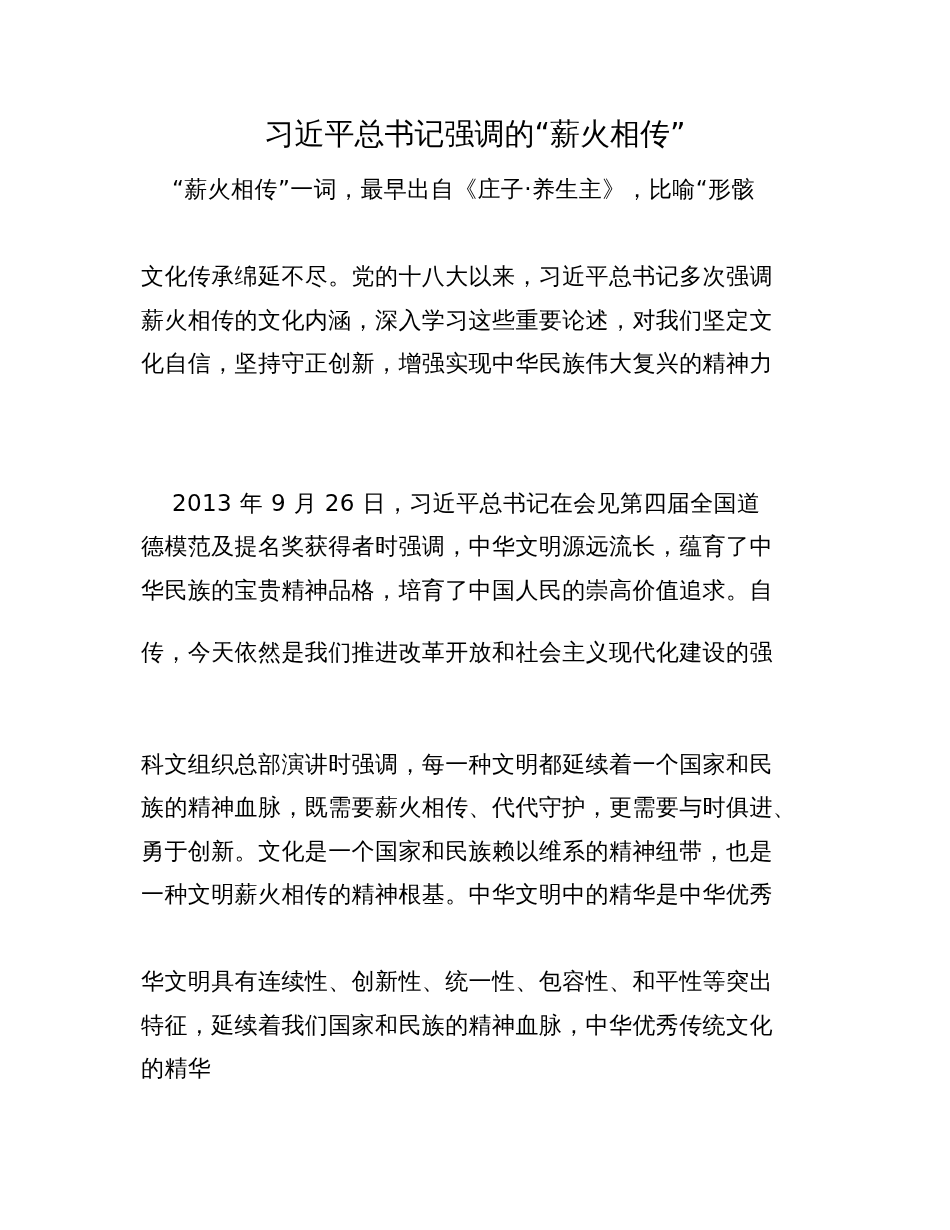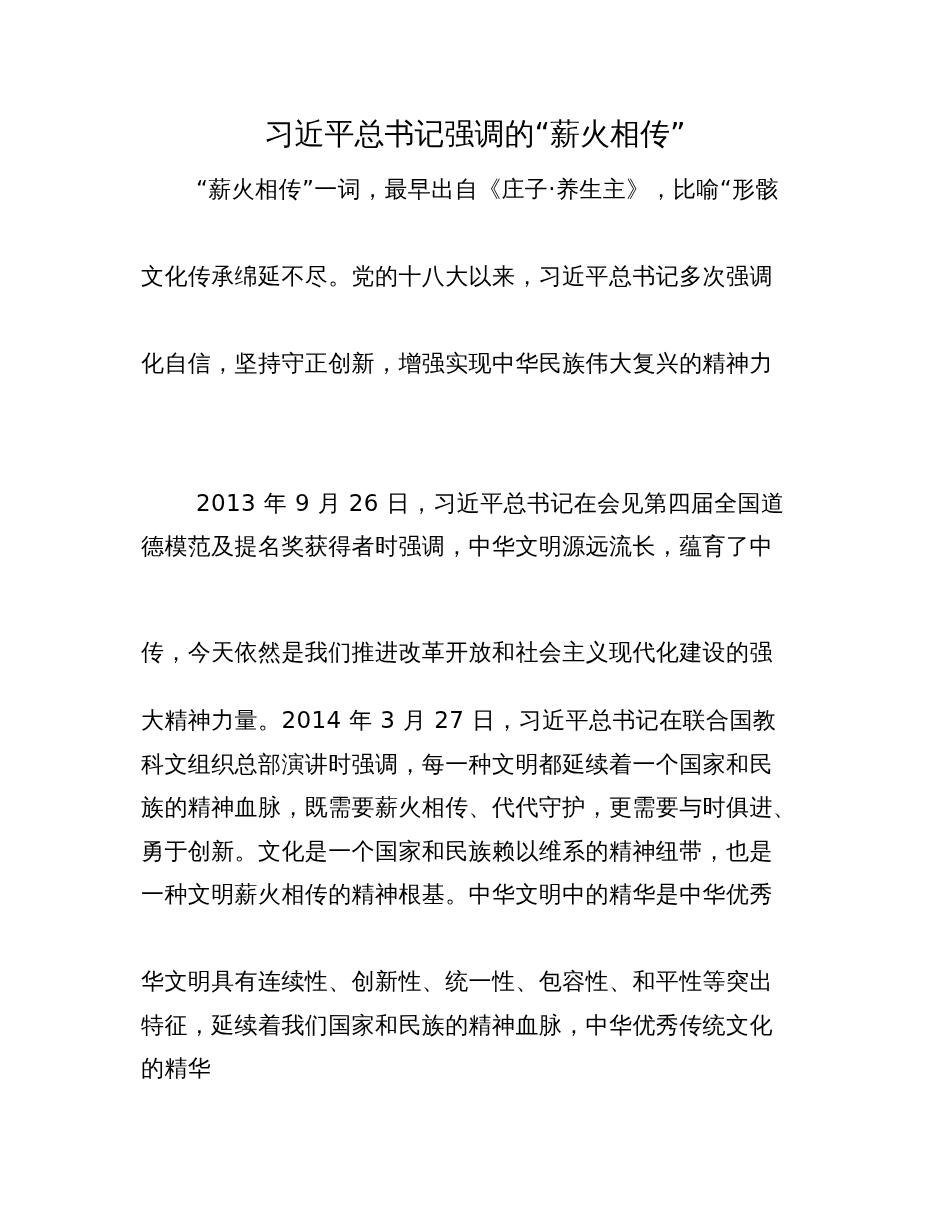--- a/index.html
+++ b/index.html
@@ -3,36 +3,37 @@
 <meta charset="utf-8">
 <style>
   html, body { margin: 0; padding: 0; background: #ffffff; }
   body { width: 950px; height: 1230px; position: relative; overflow: hidden;
          font-family: "DejaVu Sans", "Liberation Sans", sans-serif; color: #000; }
   .page { position: absolute; left: 0; top: 0; width: 896px; height: 1230px; background: #fff; }
   .title { position: absolute; left: 0; width: 950px; top: 114px; text-align: center;
            font-size: 30px; line-height: 40px; white-space: nowrap; }
   .line { position: absolute; left: 141px; font-size: 23px; line-height: 32px;
           white-space: nowrap; letter-spacing: 0.4px; }
-  .indent { left: 196px; }
+  .indent { left: 172px; }
 </style>
 </head>
 <body>
 
 <div class="page">
   <div class="title">习近平总书记强调的“薪火相传”</div>
 
   <div class="line indent" style="top:173px">“薪火相传”一词，最早出自《庄子·养生主》，比喻“形骸</div>
   <div class="line" style="top:260px">文化传承绵延不尽。党的十八大以来，习近平总书记多次强调</div>
+  <div class="line" style="top:304px">薪火相传的文化内涵，深入学习这些重要论述，对我们坚定文</div>
   <div class="line" style="top:347px">化自信，坚持守正创新，增强实现中华民族伟大复兴的精神力</div>
 
   <div class="line indent" style="top:487px">2013 年 9 月 26 日，习近平总书记在会见第四届全国道</div>
   <div class="line" style="top:530px">德模范及提名奖获得者时强调，中华文明源远流长，蕴育了中</div>
+  <div class="line" style="top:574px">华民族的宝贵精神品格，培育了中国人民的崇高价值追求。自</div>
   <div class="line" style="top:636px">传，今天依然是我们推进改革开放和社会主义现代化建设的强</div>
-  <div class="line" style="top:704px">大精神力量。2014 年 3 月 27 日，习近平总书记在联合国教</div>
   <div class="line" style="top:748px">科文组织总部演讲时强调，每一种文明都延续着一个国家和民</div>
   <div class="line" style="top:791px">族的精神血脉，既需要薪火相传、代代守护，更需要与时俱进、</div>
   <div class="line" style="top:835px">勇于创新。文化是一个国家和民族赖以维系的精神纽带，也是</div>
   <div class="line" style="top:878px">一种文明薪火相传的精神根基。中华文明中的精华是中华优秀</div>
   <div class="line" style="top:965px">华文明具有连续性、创新性、统一性、包容性、和平性等突出</div>
   <div class="line" style="top:1009px">特征，延续着我们国家和民族的精神血脉，中华优秀传统文化</div>
   <div class="line" style="top:1052px">的精华</div>
 </div>
 
 </body></html>

